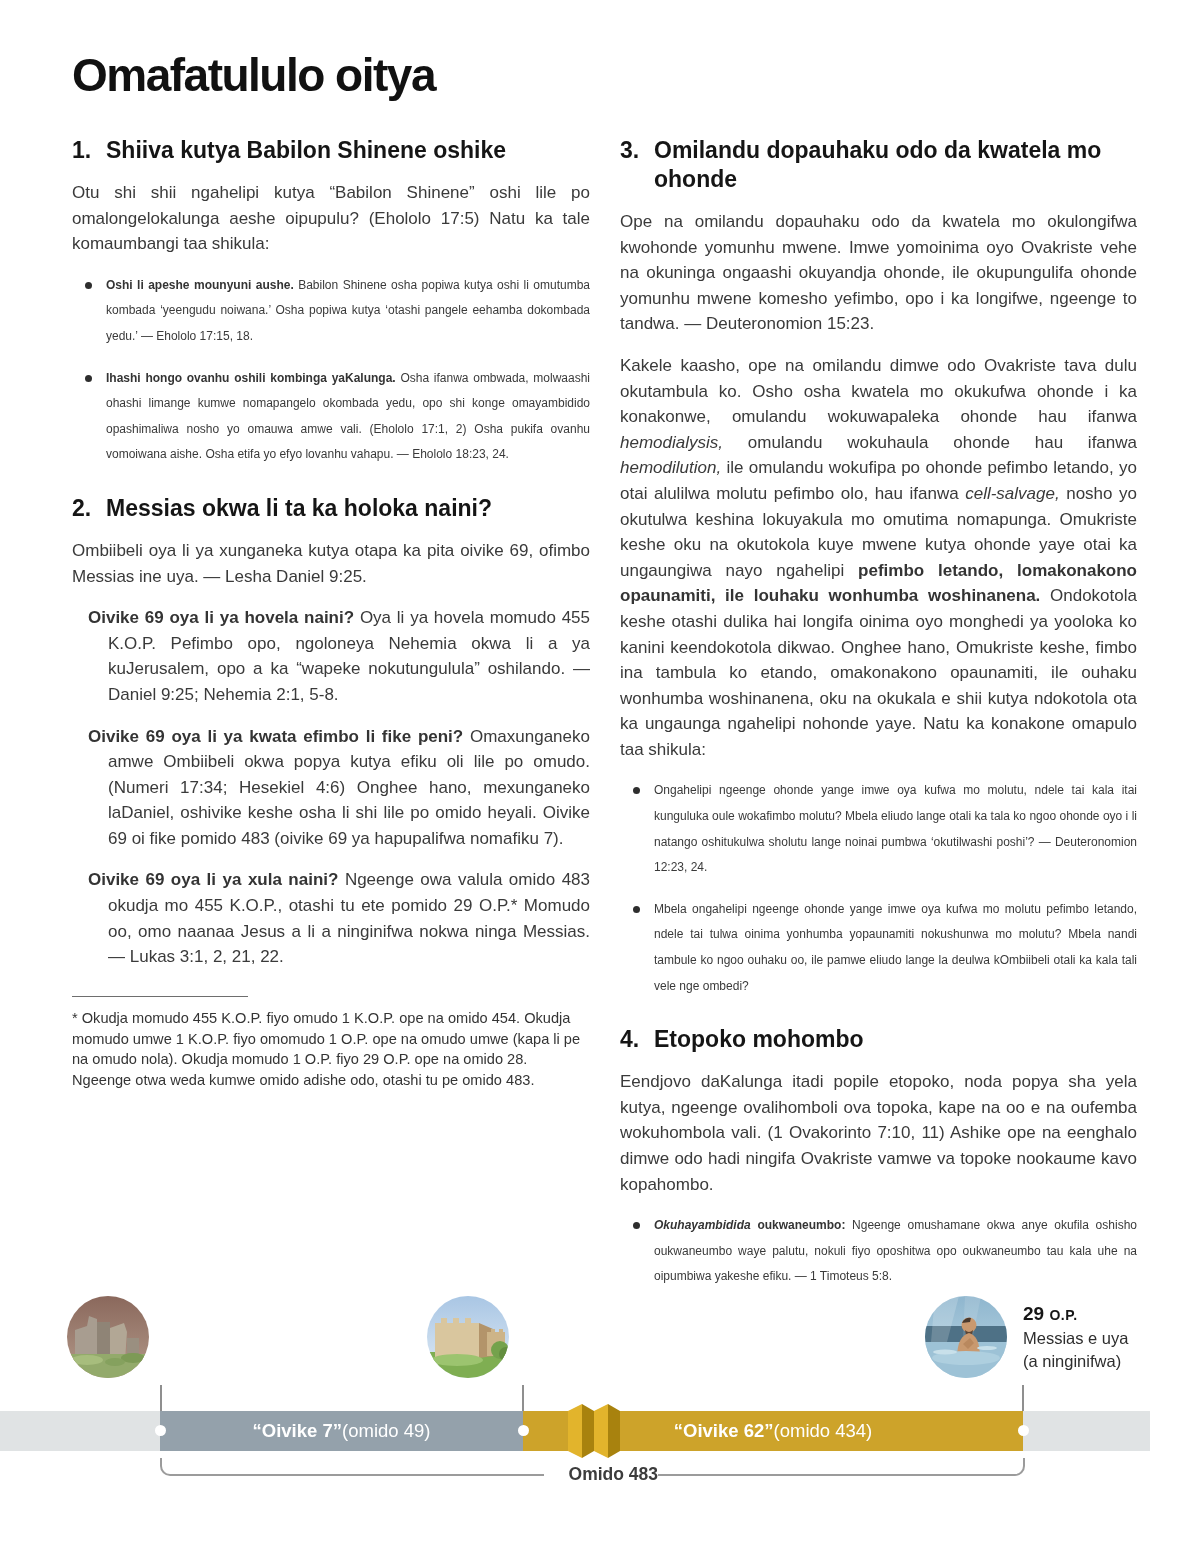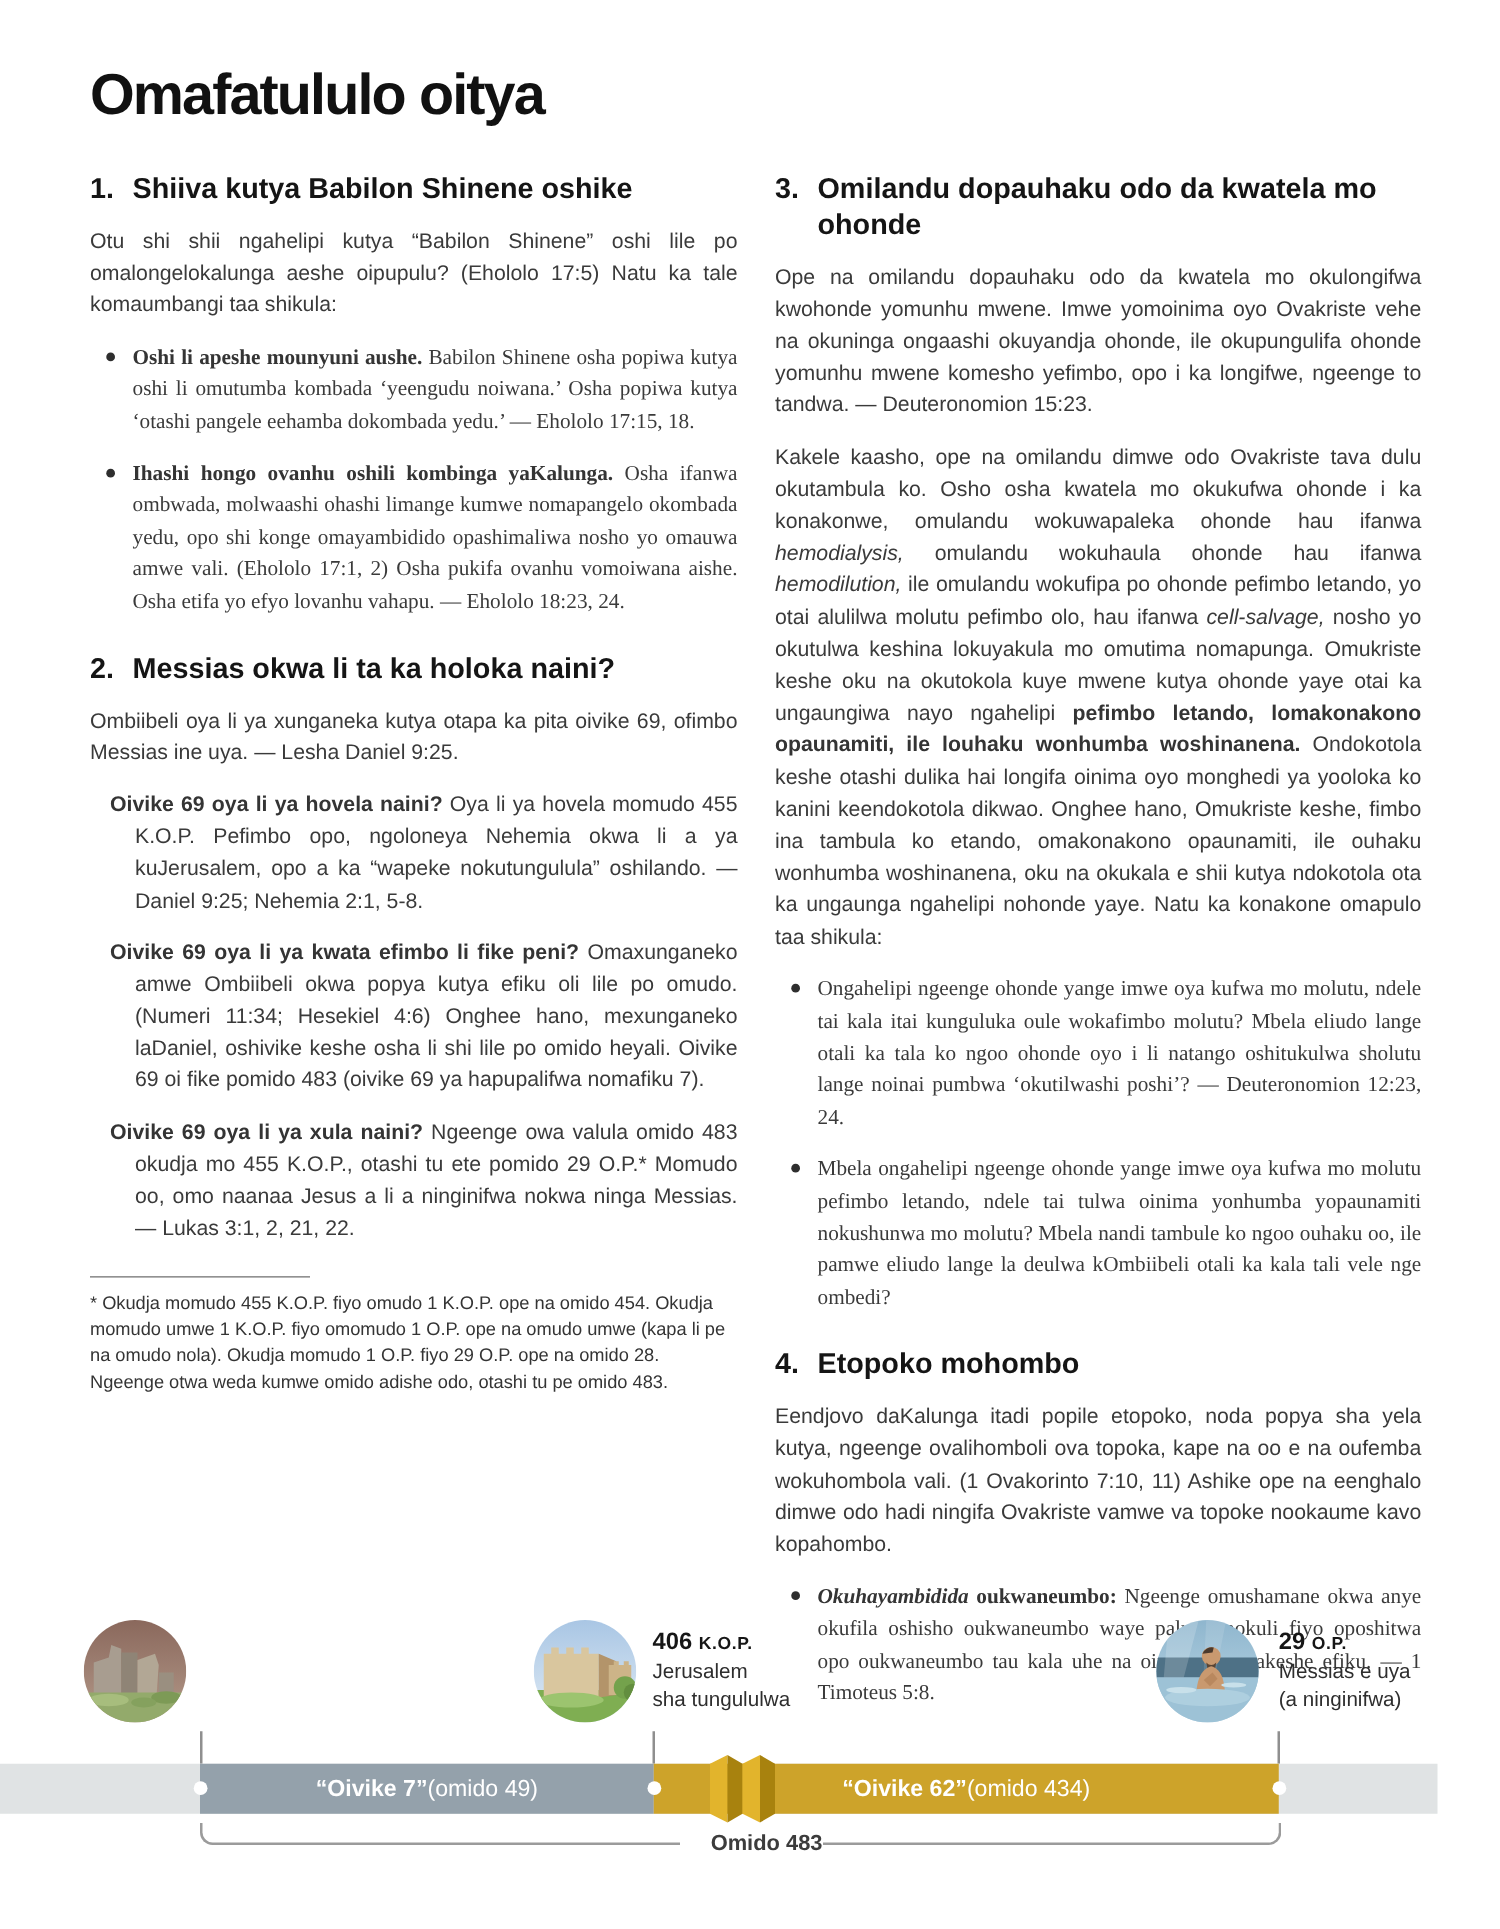--- a/index.html
+++ b/index.html
@@ -13,21 +13,21 @@
   .col-right{left:620px;width:517px;}
 
   .sec-heading{display:flex;font-size:23px;line-height:29px;font-weight:bold;color:#151515;margin:0 0 15px 0;}
   .sec-heading.later{margin-top:26px;}
   .sec-num{width:34px;flex:0 0 34px;}
   .sec-text{flex:1;}
 
   .para{font-size:17px;line-height:25.6px;text-align:justify;margin:0 0 16px 0;}
   .para:last-child{margin-bottom:0;}
 
-  .bullet{position:relative;padding-left:34px;font-size:17px;line-height:25.6px;text-align:justify;margin:12px 0 16px 0;font-family:Liberation Serif, serif;}
+  .bullet{position:relative;padding-left:34px;font-size:12px;line-height:25.6px;text-align:justify;margin:12px 0 16px 0;}
   .bullet::before{content:"";position:absolute;left:13px;top:9px;width:7px;height:7px;border-radius:50%;background:#2e2e2e;}
 
   .subpara{padding-left:36px;text-indent:-20px;font-size:17px;line-height:25.6px;text-align:justify;margin:0 0 16px 0;}
 
   .run-n{font-weight:normal;}
   .run-b{font-weight:bold;color:#343434;}
   .run-i{font-style:italic;}
   .run-bi{font-weight:bold;font-style:italic;color:#343434;}
 
   .footnote-rule{width:176px;border:none;border-top:1.5px solid #6e6e6e;margin:26px 0 11px 0;}
@@ -70,21 +70,21 @@
     <p class="para"><span class="run-n">Otu shi shii ngahelipi kutya “Babilon Shinene” oshi lile po omalongelokalunga aeshe oipupulu? (Ehololo 17:5) Natu ka tale komaumbangi taa shikula:</span></p>
     <div class="bullet"><span class="run-b">Oshi li apeshe mounyuni aushe.</span><span class="run-n"> Babilon Shinene osha popiwa kutya oshi li omutumba kombada ‘yeengudu noiwana.’ Osha popiwa kutya ‘otashi pangele eehamba dokombada yedu.’ — Ehololo 17:15, 18.</span></div>
     <div class="bullet"><span class="run-b">Ihashi hongo ovanhu oshili kombinga yaKalunga.</span><span class="run-n"> Osha ifanwa ombwada, molwaashi ohashi limange kumwe nomapangelo okombada yedu, opo shi konge omayambidido opashimaliwa nosho yo omauwa amwe vali. (Ehololo 17:1, 2) Osha pukifa ovanhu vomoiwana aishe. Osha etifa yo efyo lovanhu vahapu. — Ehololo 18:23, 24.</span></div>
 
     <div class="sec-heading later">
       <span class="sec-num">2.</span>
       <span class="sec-text">Messias okwa li ta ka holoka naini?</span>
     </div>
     <p class="para"><span class="run-n">Ombiibeli oya li ya xunganeka kutya otapa ka pita oivike 69, ofimbo Messias ine uya. — Lesha Daniel 9:25.</span></p>
     <div class="subpara"><span class="run-b">Oivike 69 oya li ya hovela naini?</span><span class="run-n"> Oya li ya hovela momudo 455 K.O.P. Pefimbo opo, ngoloneya Nehemia okwa li a ya kuJerusalem, opo a ka “wapeke nokutungulula” oshilando. — Daniel 9:25; Nehemia 2:1, 5-8.</span></div>
-    <div class="subpara"><span class="run-b">Oivike 69 oya li ya kwata efimbo li fike peni?</span><span class="run-n"> Omaxunganeko amwe Ombiibeli okwa popya kutya efiku oli lile po omudo. (Numeri 11:34; Hesekiel 4:6) Onghee hano, mexunganeko laDaniel, oshivike keshe osha li shi lile po omido heyali. Oivike 69 oi fike pomido 483 (oivike 69 ya hapupalifwa nomafiku 7).</span></div>
+    <div class="subpara"><span class="run-b">Oivike 69 oya li ya kwata efimbo li fike peni?</span><span class="run-n"> Omaxunganeko amwe Ombiibeli okwa popya kutya efiku oli lile po omudo. (Numeri 17:34; Hesekiel 4:6) Onghee hano, mexunganeko laDaniel, oshivike keshe osha li shi lile po omido heyali. Oivike 69 oi fike pomido 483 (oivike 69 ya hapupalifwa nomafiku 7).</span></div>
     <div class="subpara"><span class="run-b">Oivike 69 oya li ya xula naini?</span><span class="run-n"> Ngeenge owa valula omido 483 okudja mo 455 K.O.P., otashi tu ete pomido 29 O.P.* Momudo oo, omo naanaa Jesus a li a ninginifwa nokwa ninga Messias. — Lukas 3:1, 2, 21, 22.</span></div>
 
     <hr class="footnote-rule">
     <div class="footnote">* Okudja momudo 455 K.O.P. fiyo omudo 1 K.O.P. ope na omido 454. Okudja momudo umwe 1 K.O.P. fiyo omomudo 1 O.P. ope na omudo umwe (kapa li pe na omudo nola). Okudja momudo 1 O.P. fiyo 29 O.P. ope na omido 28. Ngeenge otwa weda kumwe omido adishe odo, otashi tu pe omido 483.</div>
   </div>
 
   <div class="col col-right">
 
     <div class="sec-heading">
       <span class="sec-num">3.</span>
@@ -145,28 +145,20 @@
           <rect width="82" height="82" fill="url(#sky2)"></rect>
           <rect x="0" y="56" width="82" height="26" fill="#7fae52"></rect>
           <path d="M8,27 h6 v-5 h6 v5 h6 v-5 h6 v5 h6 v-5 h6 v5 h8 V62 H8 Z" fill="#d9c69e"></path>
           <polygon points="52,27 66,33 66,60 52,62" fill="#b3946a"></polygon>
           <path d="M60,36 h4 v-3 h4 v3 h4 v-3 h4 v3 h2 V60 h-18 Z" fill="#cdb488"></path>
           <ellipse cx="30" cy="64" rx="26" ry="6" fill="#9cc46f"></ellipse>
           <circle cx="73" cy="54" r="9" fill="#74a24c"></circle>
           <circle cx="79" cy="58" r="7" fill="#638e3f"></circle>
         </g>
       </svg>
-    </div>
-    <div class="tl-label" style="left:522px;">
-      <div class="tl-year">
-        <span>406</span>
-        <span class="tl-era">K.O.P.</span>
-      </div>
-      <div class="tl-line">Jerusalem</div>
-      <div class="tl-line">sha tungululwa</div>
     </div>
 
     <div class="tl-photo" style="left:925px;">
       <svg width="82" height="82" viewBox="0 0 82 82">
         <defs>
           <clipPath id="cp3">
               <circle cx="41" cy="41" r="41"></circle>
             </clipPath>
           <linearGradient id="sky3" x1="0" y1="0" x2="0" y2="1">
             <stop offset="0" stop-color="#8fb6ce"></stop>

